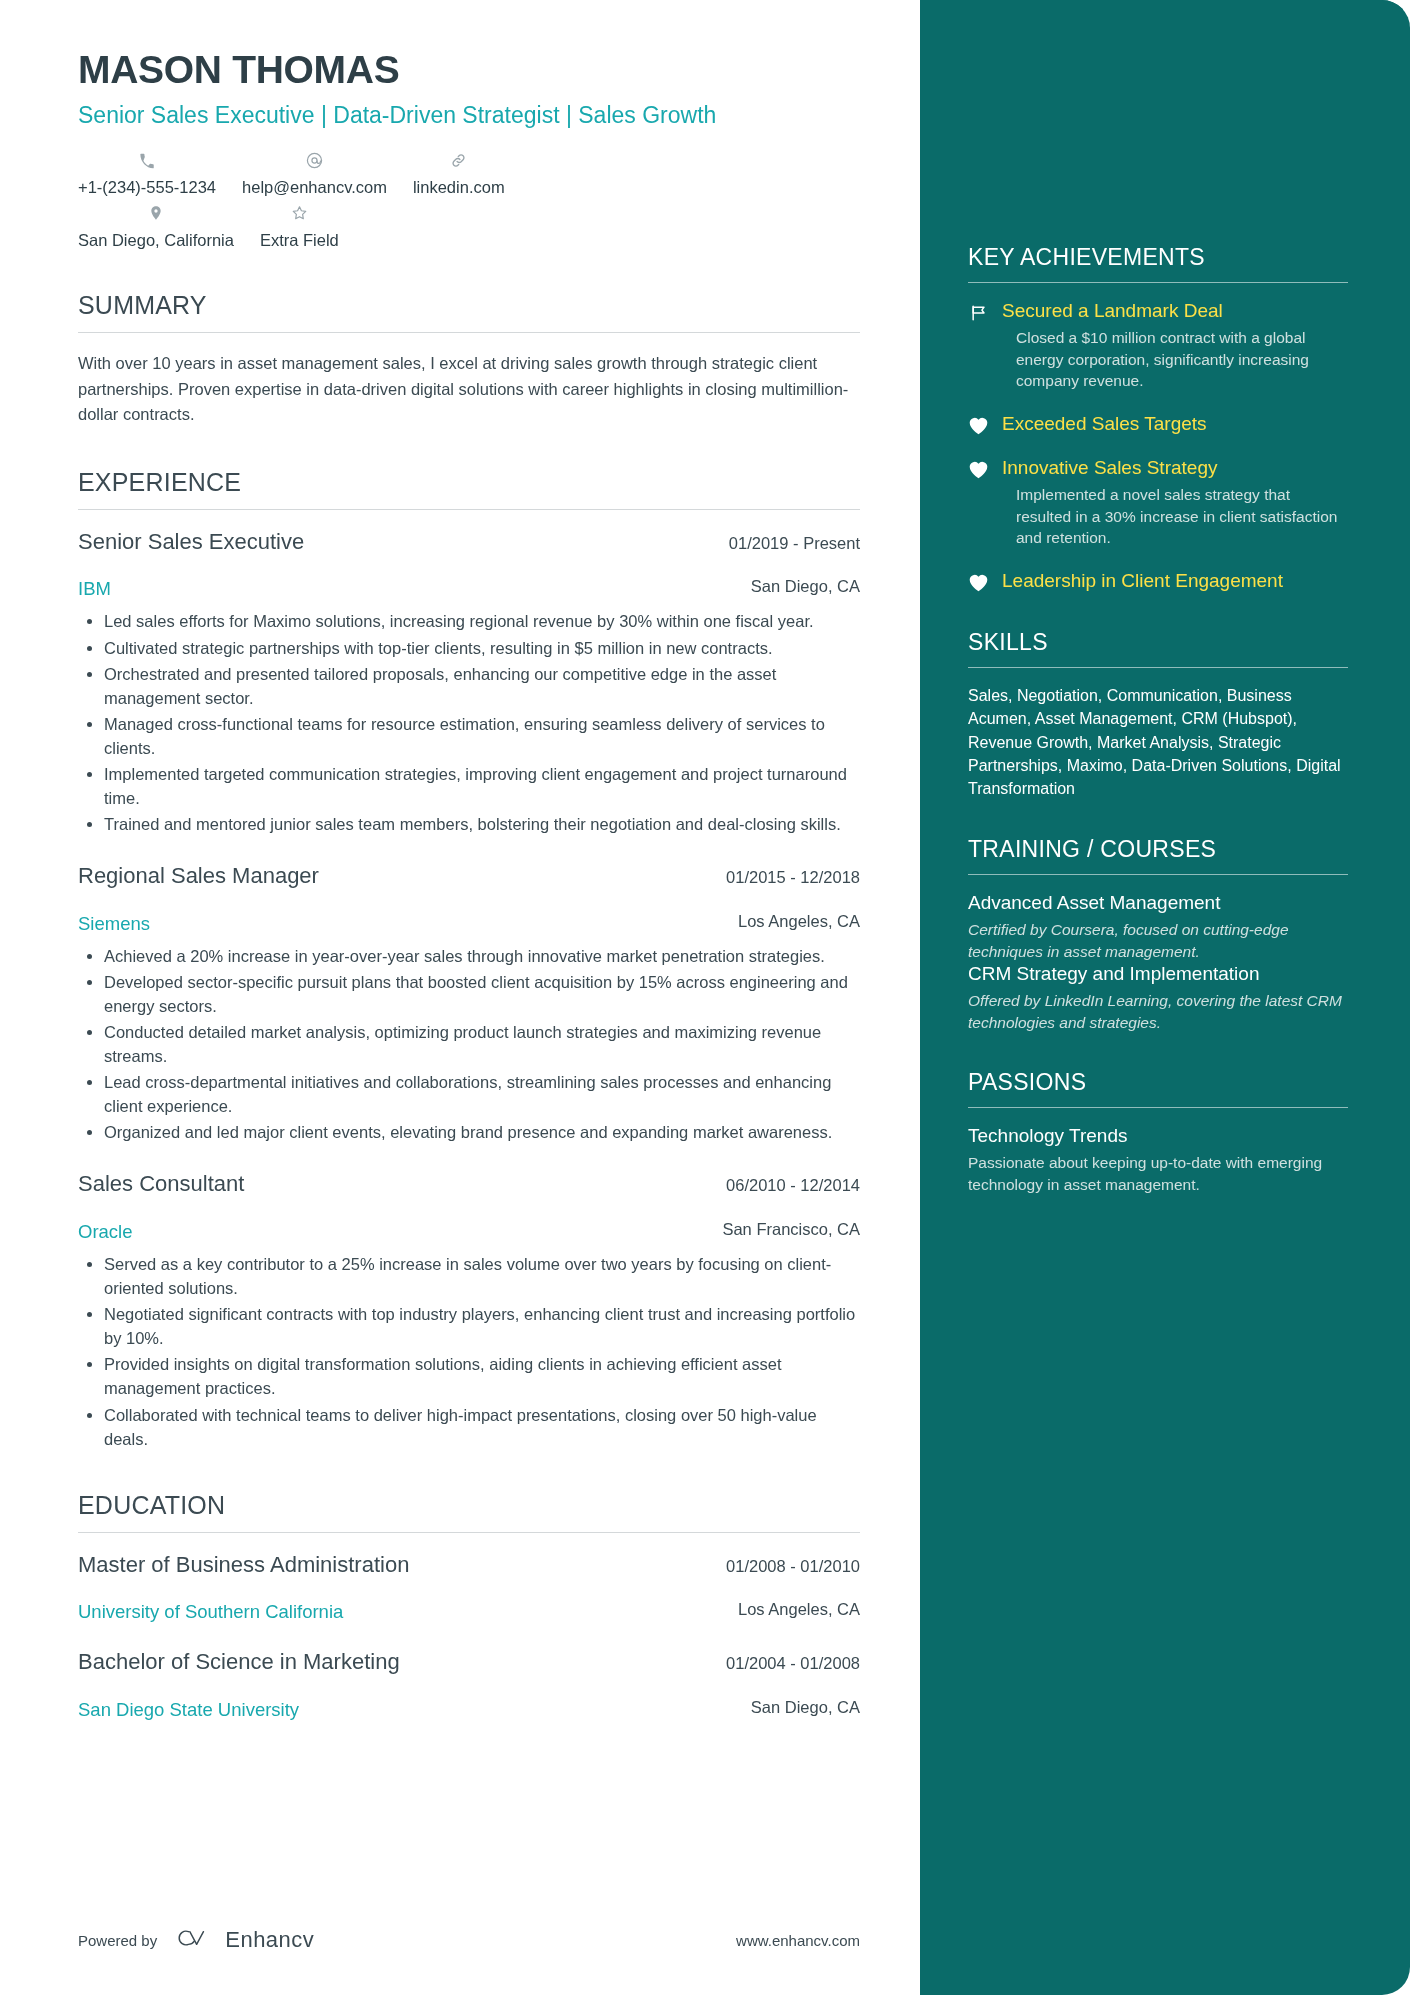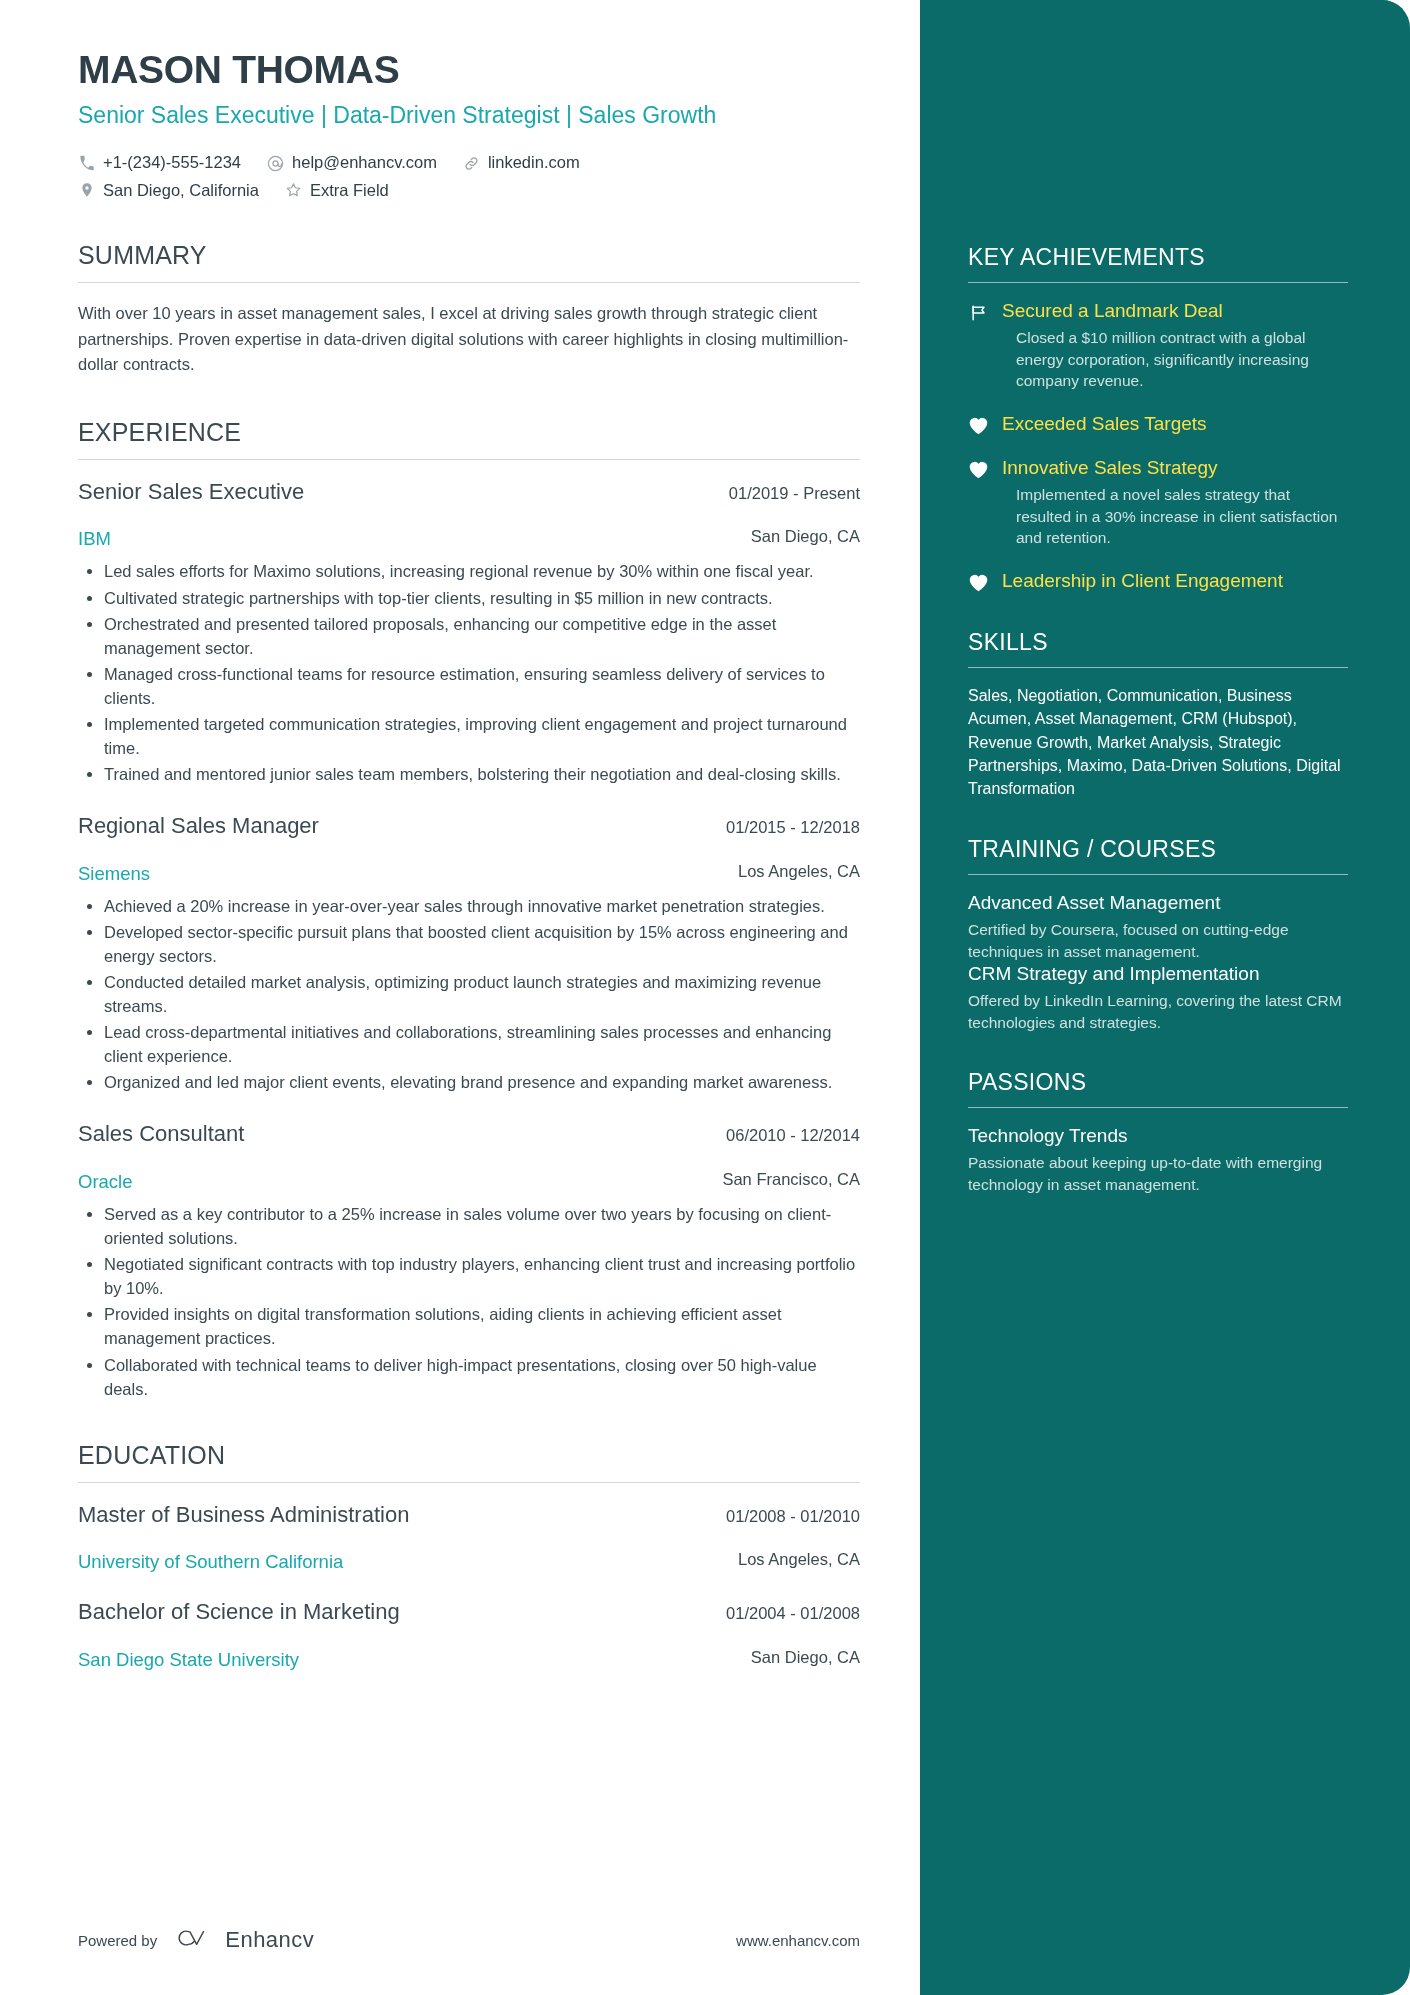--- a/index.html
+++ b/index.html
@@ -54,20 +54,21 @@
     gap: 0 26px;
     margin-bottom: 6px;
   }
   .contact-item {
     display: flex;
     align-items: center;
     gap: 8px;
     font-size: 16.5px;
     color: #2e3f47;
     line-height: 1.3;
+    flex-direction: column;
   }
   .contact-item .ci {
     display: inline-flex;
     width: 17px; height: 17px;
     align-items: center;
     justify-content: center;
     flex: 0 0 auto;
   }
   .contact-item .ci svg { display: block; }
 
@@ -262,20 +263,21 @@
   .course-title {
     font-size: 19px;
     line-height: 1.25;
     color: #ffffff;
     margin-bottom: 4px;
   }
   .course-desc {
     font-size: 15.5px;
     line-height: 1.4;
     color: #cfe0df;
+    font-style: italic;
   }
 
   .passion-title {
     font-size: 19px;
     line-height: 1.25;
     color: #ffffff;
     margin-bottom: 4px;
   }
   .passion-desc {
     font-size: 15.5px;

